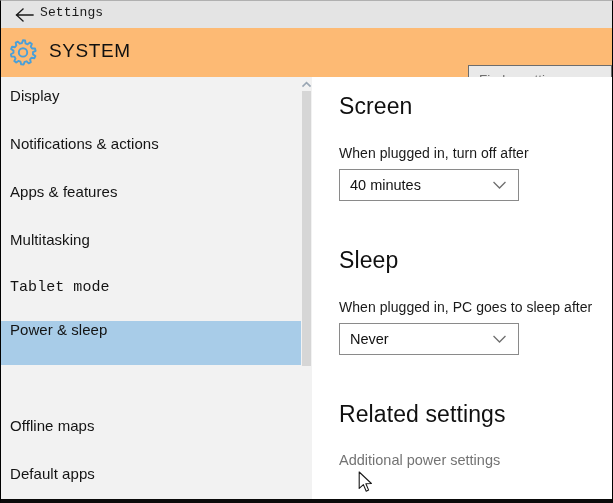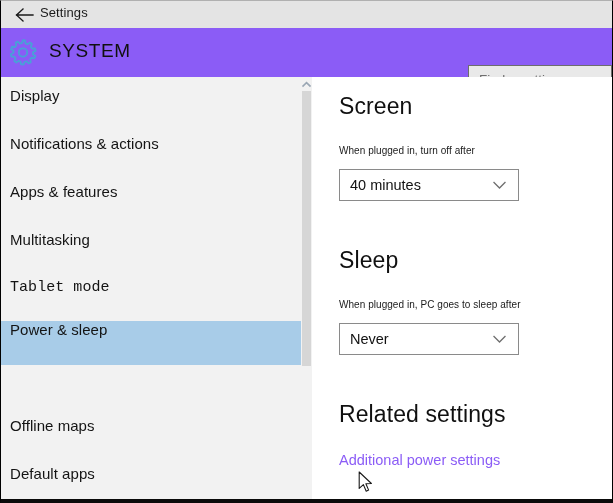--- a/index.html
+++ b/index.html
@@ -25,20 +25,21 @@
     border-bottom: 4px solid #0a0a0a;
   }
 
   
   #titlebar {
     position: absolute;
     left: 0; top: 0;
     width: 611px;
     height: 27px;
     background: #e4e4e4;
+    font-family: Liberation Mono, monospace;
   }
   #back-button {
     position: absolute;
     left: 8px; top: 1px;
     width: 30px; height: 25px;
     display: flex;
     align-items: center;
     justify-content: center;
   }
   #back-button svg { display: block; }
@@ -51,21 +52,21 @@
     letter-spacing: 0.1px;
     white-space: nowrap;
   }
 
   
   #header {
     position: absolute;
     left: 0; top: 27px;
     width: 611px;
     height: 49px;
-    background: #8b5cf6;
+    background: #fdba74;
   }
   #gear-icon {
     position: absolute;
     left: 7px; top: 9px;
     width: 30px; height: 30px;
   }
   #gear-icon svg { display: block; }
   #header-title {
     position: absolute;
     left: 48px;
@@ -178,21 +179,21 @@
     left: 27px;
     font-size: 23px;
     font-weight: 400;
     color: #101010;
     white-space: nowrap;
     letter-spacing: 0.1px;
   }
   .section-label {
     position: absolute;
     left: 27px;
-    font-size: 10px;
+    font-size: 14px;
     color: #1a1a1a;
     white-space: nowrap;
     letter-spacing: 0.05px;
   }
   .combo {
     position: absolute;
     left: 27px;
     width: 180px;
     height: 32px;
     background: #ffffff;
@@ -212,21 +213,21 @@
     right: 12px;
     top: 11px;
     width: 13px;
     height: 9px;
   }
   .combo-chevron svg { display: block; }
   #related-link {
     position: absolute;
     left: 27px;
     font-size: 14.5px;
-    color: #8b5cf6;
+    color: #737373;
     text-decoration: none;
     white-space: nowrap;
     cursor: pointer;
   }
 
   
   #mouse-cursor {
     position: absolute;
     left: 357px;
     top: 470px;

